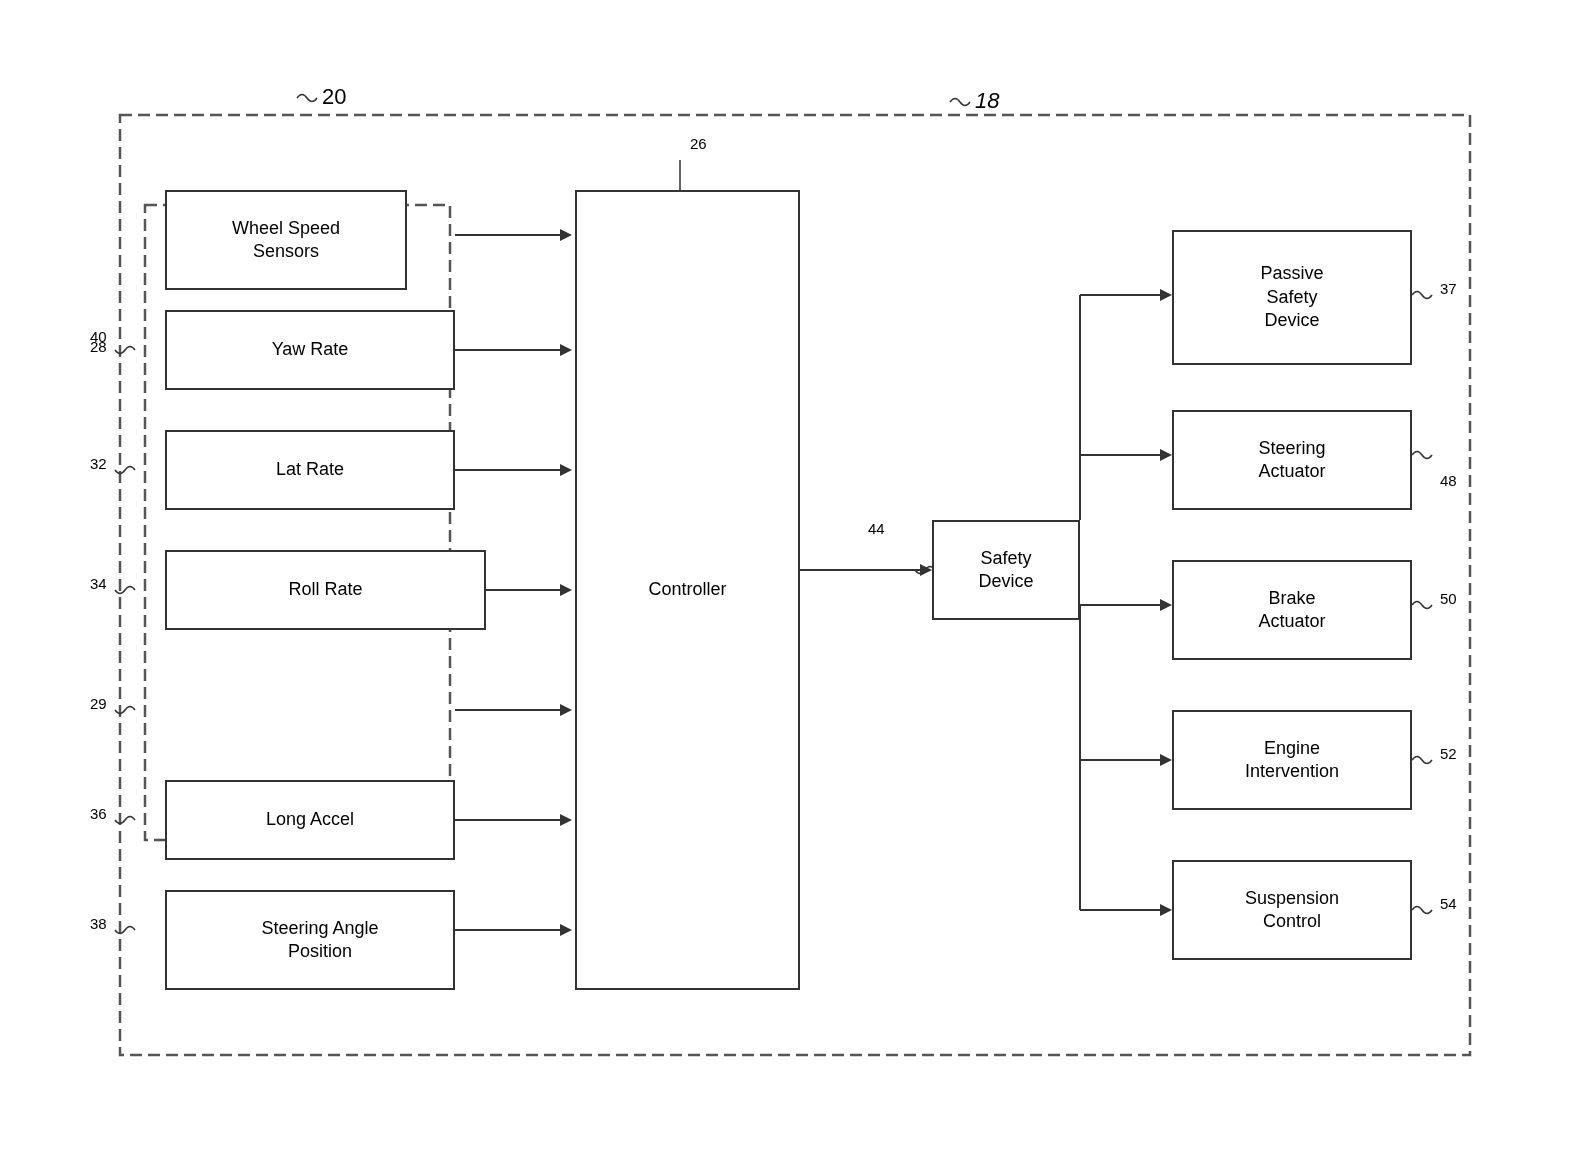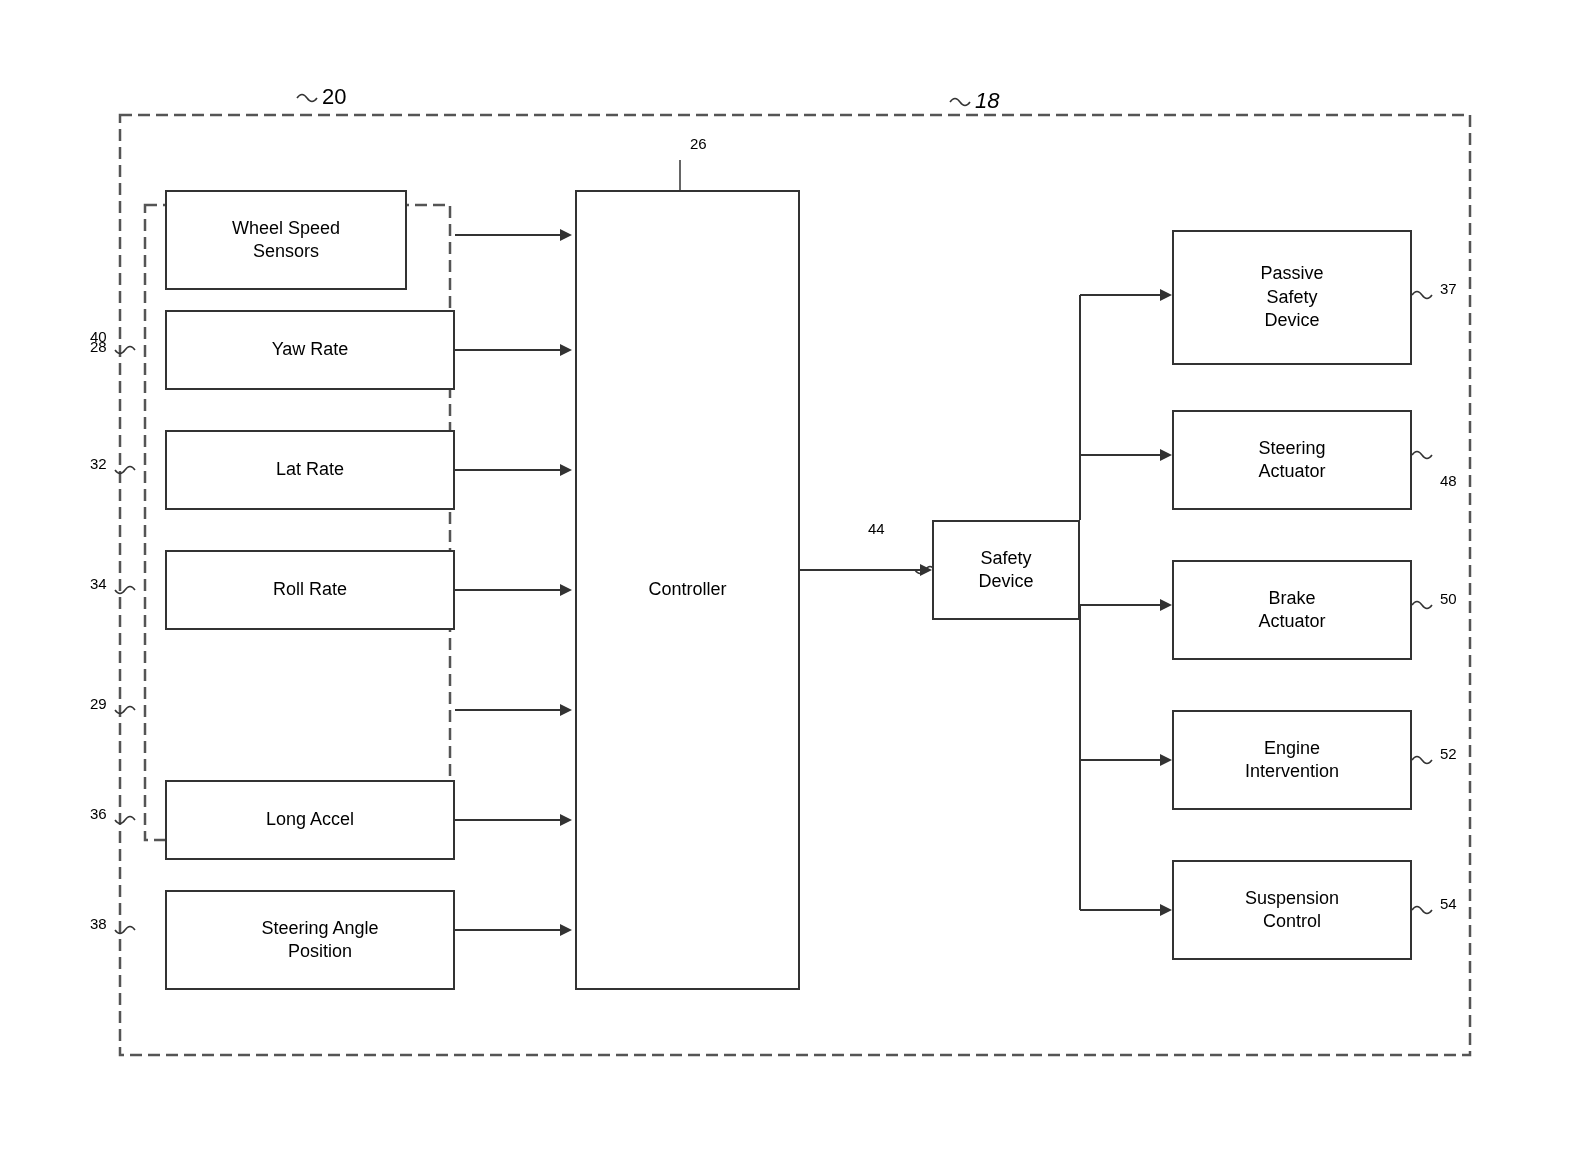--- a/index.html
+++ b/index.html
@@ -160,21 +160,21 @@
   </div>
 
   <div class="block" style="top: 250px; left: 85px; width: 290px; height: 80px;">
     <span>Yaw Rate</span>
   </div>
 
   <div class="block" style="top: 370px; left: 85px; width: 290px; height: 80px;">
     <span>Lat Rate</span>
   </div>
 
-  <div class="block" style="top: 490px; left: 85px; width: 290px; height: 80px;">
+  <div class="block" style="top: 490px; left: 85px; width: 321px; height: 80px;">
     <span>Roll Rate</span>
   </div>
 
 
   <div class="block" style="top: 720px; left: 85px; width: 290px; height: 80px;">
     <span>Long Accel</span>
   </div>
 
   <div class="block" style="top: 830px; left: 85px; width: 290px; height: 100px; padding-left: 20px;">
     <span>Steering Angle<br>Position</span>

